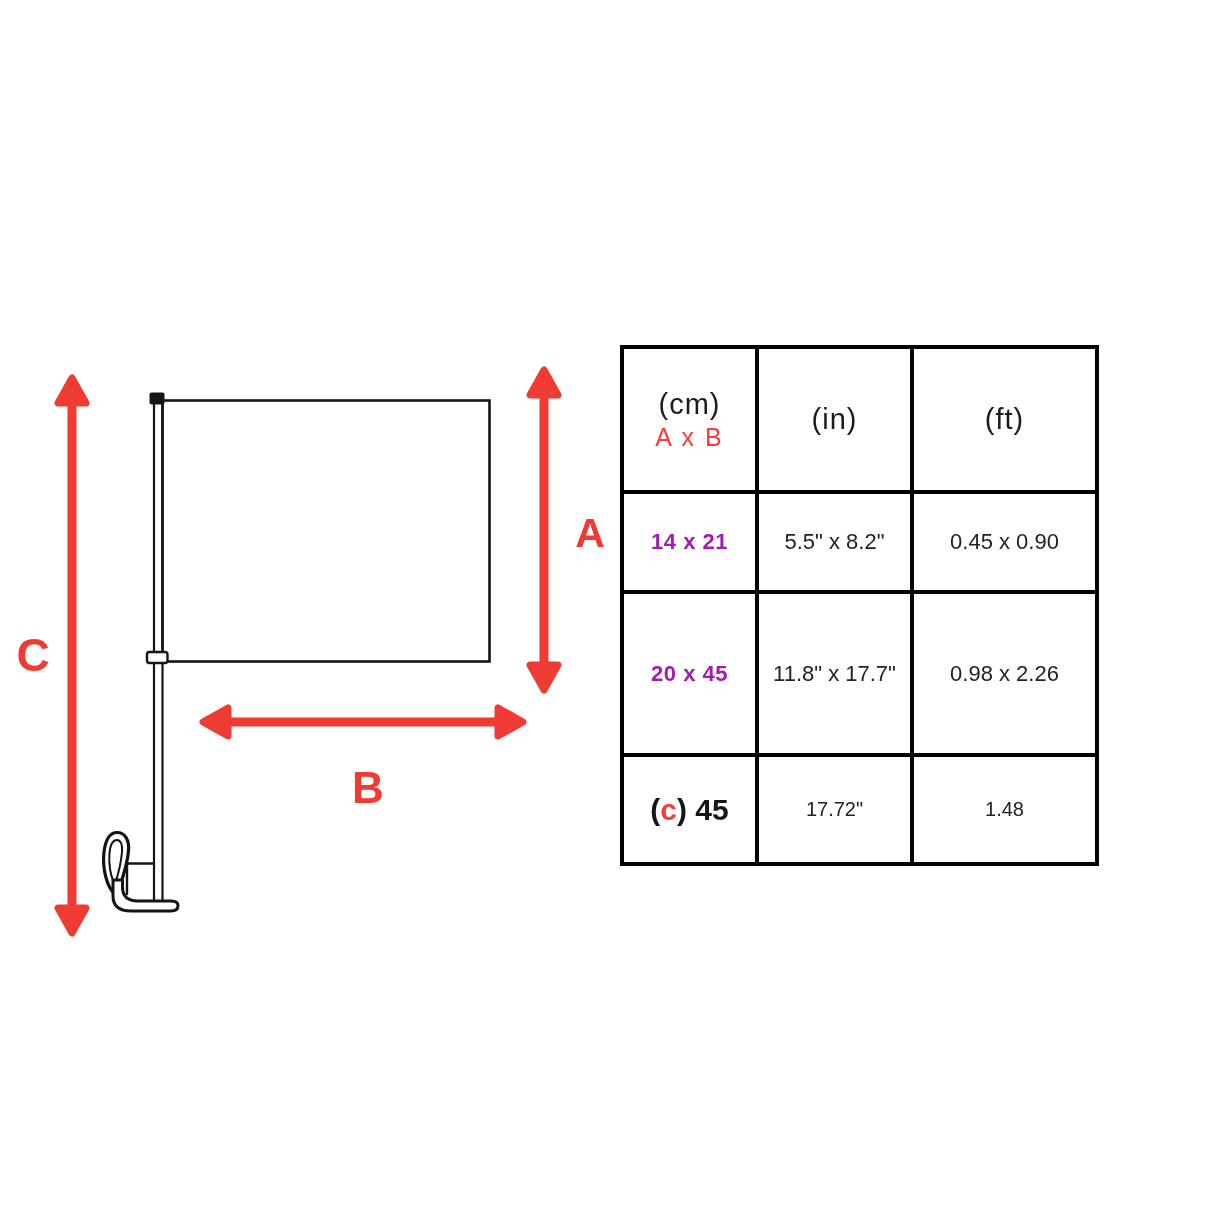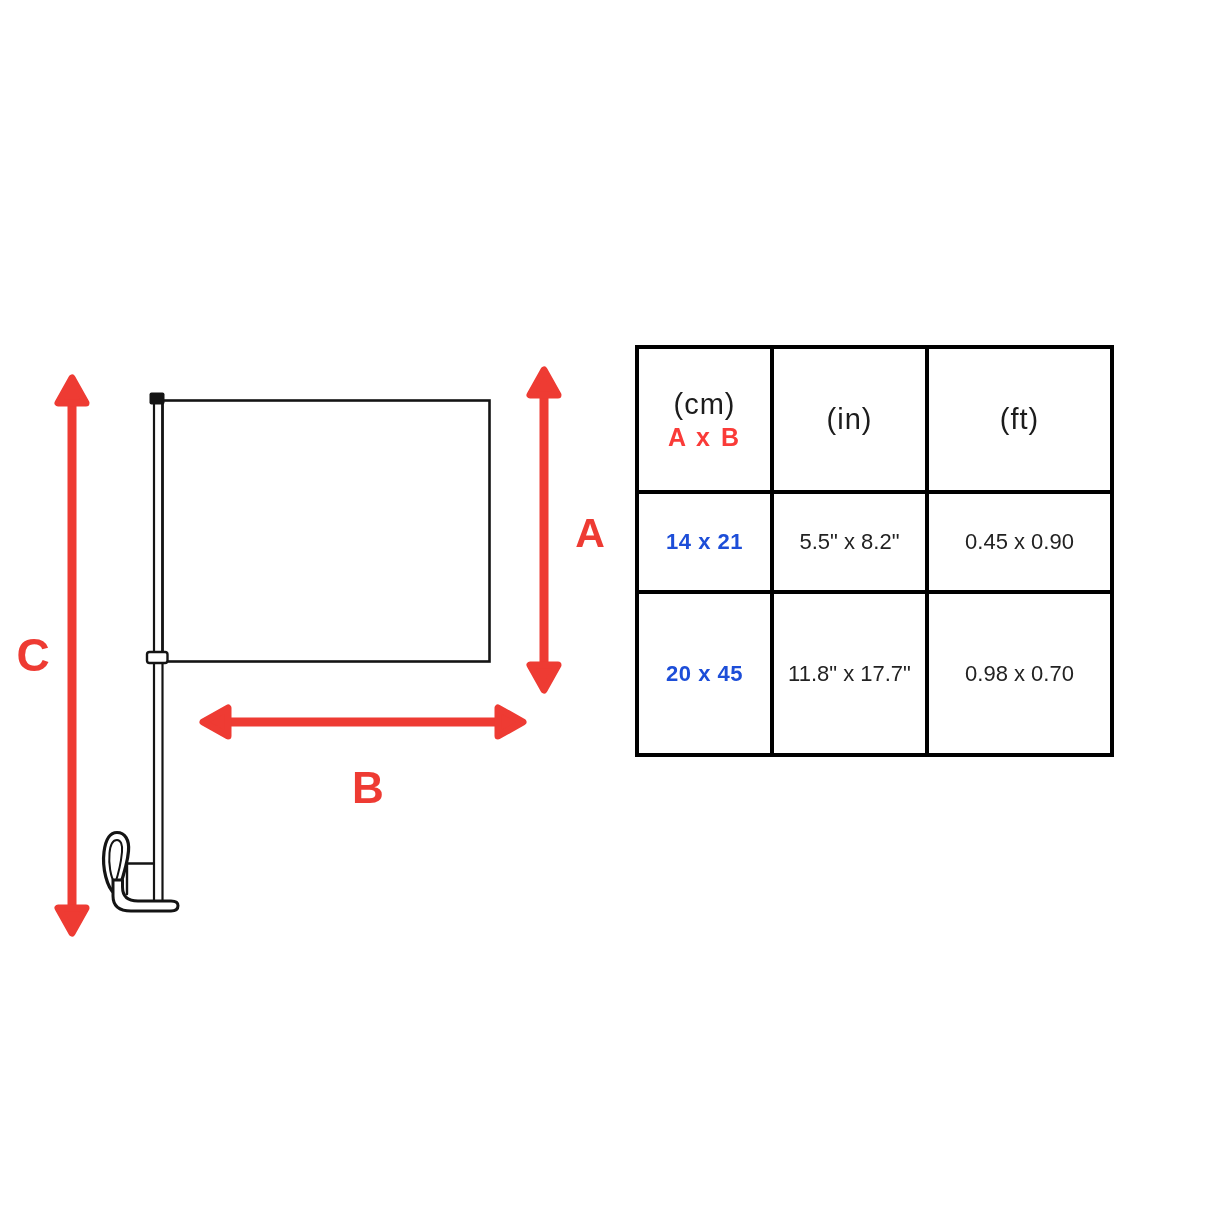--- a/index.html
+++ b/index.html
@@ -23,38 +23,38 @@
   }
   .dim-label {
     font-family: "Liberation Sans", sans-serif;
     font-weight: 700;
     fill: var(--arrow, #ee3b33);
   }
 
   
   .size-table-wrap {
     position: absolute;
-    left: 635px;
+    left: 620px;
     top: 345px;
   }
   table.size-table {
     border-collapse: collapse;
     table-layout: fixed;
     background: #ffffff;
   }
   table.size-table td {
     border: 4px solid #000000;
     text-align: center;
     vertical-align: middle;
     padding: 0;
     background: #ffffff;
   }
   .hdr-unit   { font-size: 29px; font-weight: 400; letter-spacing: 1px; color: #1c1c1c; }
-  .hdr-sub    { font-size: 25px; font-weight: 700; letter-spacing: 2px; color: var(--accent, #fa3b38); margin-top: 2px; }
-  .cell-cm    { font-size: 22px; font-weight: 700; letter-spacing: 0.5px; color: #1d4ed8; }
+  .hdr-sub    { font-size: 25px; font-weight: 400; letter-spacing: 2px; color: var(--accent, #fa3b38); margin-top: 2px; }
+  .cell-cm    { font-size: 22px; font-weight: 700; letter-spacing: 0.5px; color: #a21caf; }
   .cell-val   { font-size: 22px; font-weight: 400; color: #222222; }
   .cell-cm-last { font-size: 30px; font-weight: 700; color: #151515; }
   .cell-val-sm  { font-size: 20px; font-weight: 400; color: #222222; }
   .c-red      { color: var(--accent, #fa3b38); }
 </style>
 </head>
 <body>
 
 <div class="canvas">
 
@@ -133,20 +133,27 @@
         <tr style="height:100px">
           <td class="cell-cm">14 x 21</td>
           <td class="cell-val">5.5" x 8.2"</td>
           <td class="cell-val">0.45 x 0.90</td>
         </tr>
 
 
         <tr style="height:163px">
           <td class="cell-cm">20 x 45</td>
           <td class="cell-val">11.8" x 17.7"</td>
-          <td class="cell-val">0.98 x 0.70</td>
+          <td class="cell-val">0.98 x 2.26</td>
         </tr>
 
+        <tr style="height:109px">
+          <td class="cell-cm-last">
+            <span>(</span><span class="c-red">c</span><span>) 45</span>
+          </td>
+          <td class="cell-val-sm">17.72"</td>
+          <td class="cell-val-sm">1.48</td>
+        </tr>
       </tbody>
     </table>
   </div>
 
 </div>
 
 </body></html>

